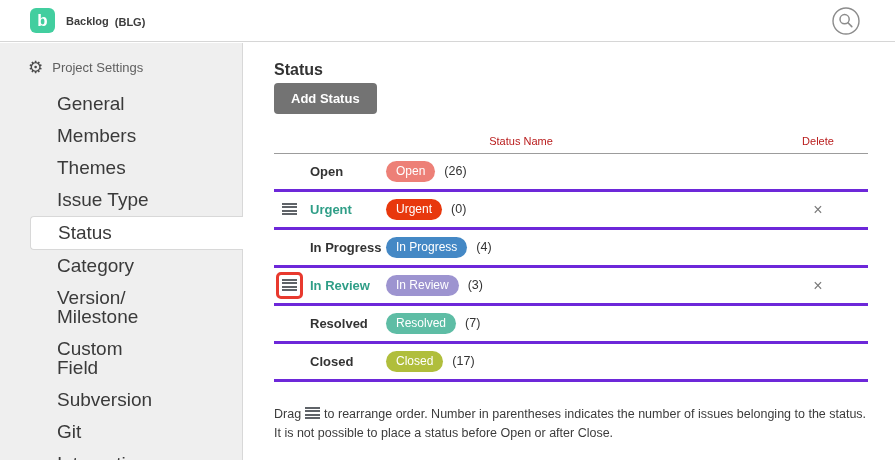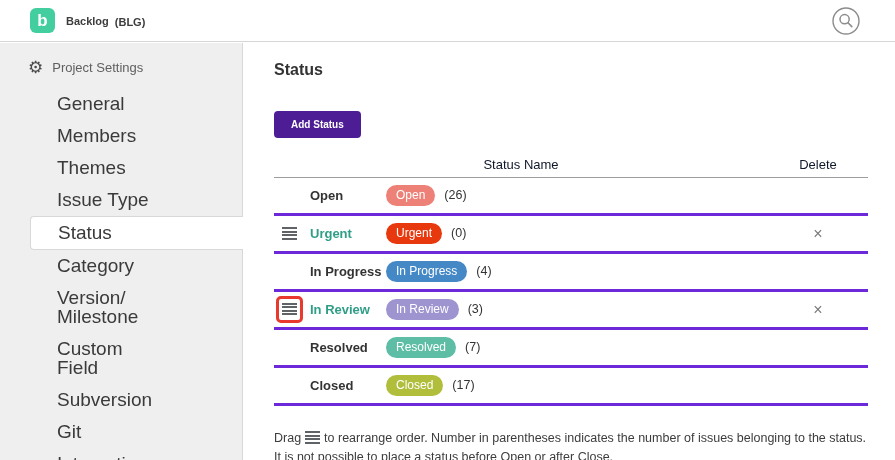--- a/index.html
+++ b/index.html
@@ -51,30 +51,30 @@
     border-radius:4px 0 0 4px;
   }
 
   
   .main {
     position:absolute; top:43px; left:244px; right:0; bottom:0;
     background:#fff; padding:18px 0 0 30px;
   }
   .page-title { font-size:16px; font-weight:bold; color:#333; }
   .add-btn {
-    margin-top:32px; background:#4c1d95; color:#fff; border:none;
+    margin-top:4px; background:#737373; color:#fff; border:none;
     font-family:"Liberation Sans", sans-serif;
-    font-size:10px; font-weight:bold; padding:8px 17px; border-radius:4px;
+    font-size:13px; font-weight:bold; padding:8px 17px; border-radius:4px;
     cursor:pointer; display:inline-block;
   }
 
   .status-table { width:594px; margin-top:14px; }
   .thead {
     display:flex; align-items:center; height:26px;
-    font-size:13px; color:#0f172a; border-bottom:1px solid #9c9c9c;
+    font-size:11px; color:#b91c1c; border-bottom:1px solid #9c9c9c;
   }
   .thead .col-name { flex:1; text-align:center; }
   .thead .col-delete { width:100px; text-align:center; }
 
   .trow {
     display:flex; align-items:center; height:38px;
     border-bottom:3px solid #6d28d9;
   }
   .handle-cell { width:36px; padding-left:2px; display:flex; align-items:center; }
   .drag-box {

